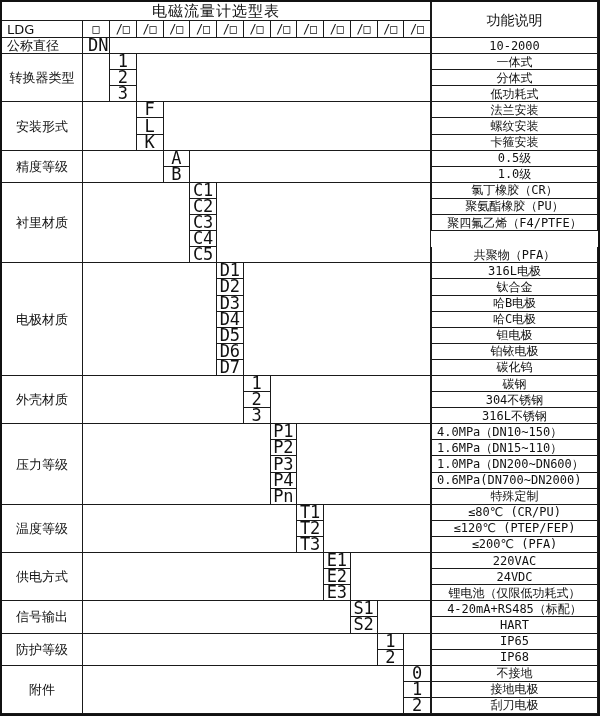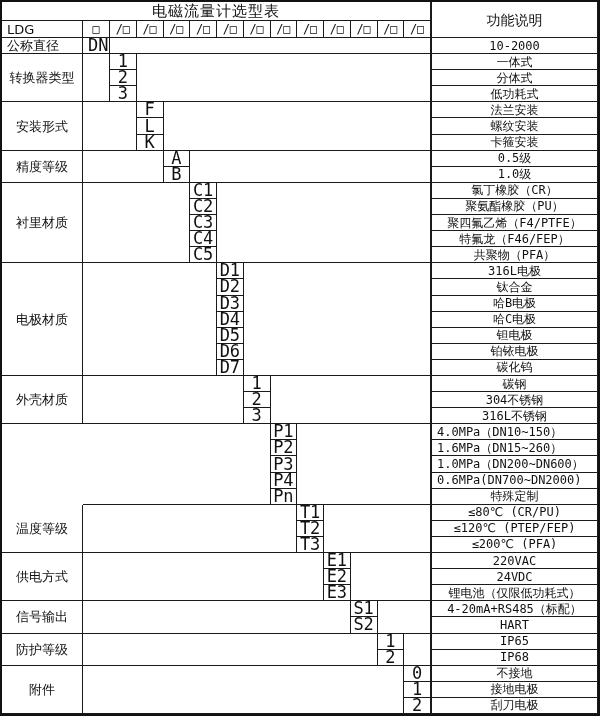--- a/index.html
+++ b/index.html
@@ -90,21 +90,20 @@
     <div class="cell filler" style="grid-area: 12 / 2 / span 5 / span 4;"></div>
     <div class="cell code" style="grid-area: 12 / 6;">C1</div>
     <div class="cell code" style="grid-area: 13 / 6;">C2</div>
     <div class="cell code" style="grid-area: 14 / 6;">C3</div>
     <div class="cell code" style="grid-area: 15 / 6;">C4</div>
     <div class="cell code" style="grid-area: 16 / 6;">C5</div>
     <div class="cell filler" style="grid-area: 12 / 7 / span 5 / span 8;"></div>
     <div class="cell desc" style="grid-area: 12 / 15;">氯丁橡胶（CR）</div>
     <div class="cell desc" style="grid-area: 13 / 15;">聚氨酯橡胶（PU）</div>
     <div class="cell desc" style="grid-area: 14 / 15;">聚四氟乙烯（F4/PTFE）</div>
-    <div class="cell desc" style="grid-area: 15 / 15;">特氟龙（F46/FEP）</div>
     <div class="cell desc" style="grid-area: 16 / 15;">共聚物（PFA）</div>
     <div class="cell cat" style="grid-area: 17 / 1 / span 7;">电极材质</div>
     <div class="cell filler" style="grid-area: 17 / 2 / span 7 / span 5;"></div>
     <div class="cell code" style="grid-area: 17 / 7;">D1</div>
     <div class="cell code" style="grid-area: 18 / 7;">D2</div>
     <div class="cell code" style="grid-area: 19 / 7;">D3</div>
     <div class="cell code" style="grid-area: 20 / 7;">D4</div>
     <div class="cell code" style="grid-area: 21 / 7;">D5</div>
     <div class="cell code" style="grid-area: 22 / 7;">D6</div>
     <div class="cell code" style="grid-area: 23 / 7;">D7</div>
@@ -118,29 +117,30 @@
     <div class="cell desc" style="grid-area: 23 / 15;">碳化钨</div>
     <div class="cell cat" style="grid-area: 24 / 1 / span 3;">外壳材质</div>
     <div class="cell filler" style="grid-area: 24 / 2 / span 3 / span 6;"></div>
     <div class="cell code" style="grid-area: 24 / 8;">1</div>
     <div class="cell code" style="grid-area: 25 / 8;">2</div>
     <div class="cell code" style="grid-area: 26 / 8;">3</div>
     <div class="cell filler" style="grid-area: 24 / 9 / span 3 / span 6;"></div>
     <div class="cell desc" style="grid-area: 24 / 15;">碳钢</div>
     <div class="cell desc" style="grid-area: 25 / 15;">304不锈钢</div>
     <div class="cell desc" style="grid-area: 26 / 15;">316L不锈钢</div>
+    <div class="cell cat" style="grid-area: 27 / 1 / span 5;">压力等级</div>
     <div class="cell filler" style="grid-area: 27 / 2 / span 5 / span 7;"></div>
     <div class="cell code" style="grid-area: 27 / 9;">P1</div>
     <div class="cell code" style="grid-area: 28 / 9;">P2</div>
     <div class="cell code" style="grid-area: 29 / 9;">P3</div>
     <div class="cell code" style="grid-area: 30 / 9;">P4</div>
     <div class="cell code" style="grid-area: 31 / 9;">Pn</div>
     <div class="cell filler" style="grid-area: 27 / 10 / span 5 / span 5;"></div>
     <div class="cell desc left-pad" style="grid-area: 27 / 15;">4.0MPa（DN10~150）</div>
-    <div class="cell desc left-pad" style="grid-area: 28 / 15;">1.6MPa（DN15~260）</div>
+    <div class="cell desc left-pad" style="grid-area: 28 / 15;">1.6MPa（DN15~110）</div>
     <div class="cell desc left-pad" style="grid-area: 29 / 15;">1.0MPa（DN200~DN600）</div>
     <div class="cell desc left-pad" style="grid-area: 30 / 15;">0.6MPa(DN700~DN2000)</div>
     <div class="cell desc" style="grid-area: 31 / 15;">特殊定制</div>
     <div class="cell cat" style="grid-area: 32 / 1 / span 3;">温度等级</div>
     <div class="cell filler" style="grid-area: 32 / 2 / span 3 / span 8;"></div>
     <div class="cell code" style="grid-area: 32 / 10;">T1</div>
     <div class="cell code" style="grid-area: 33 / 10;">T2</div>
     <div class="cell code" style="grid-area: 34 / 10;">T3</div>
     <div class="cell filler" style="grid-area: 32 / 11 / span 3 / span 4;"></div>
     <div class="cell desc" style="grid-area: 32 / 15;">≤80℃ (CR/PU)</div>

